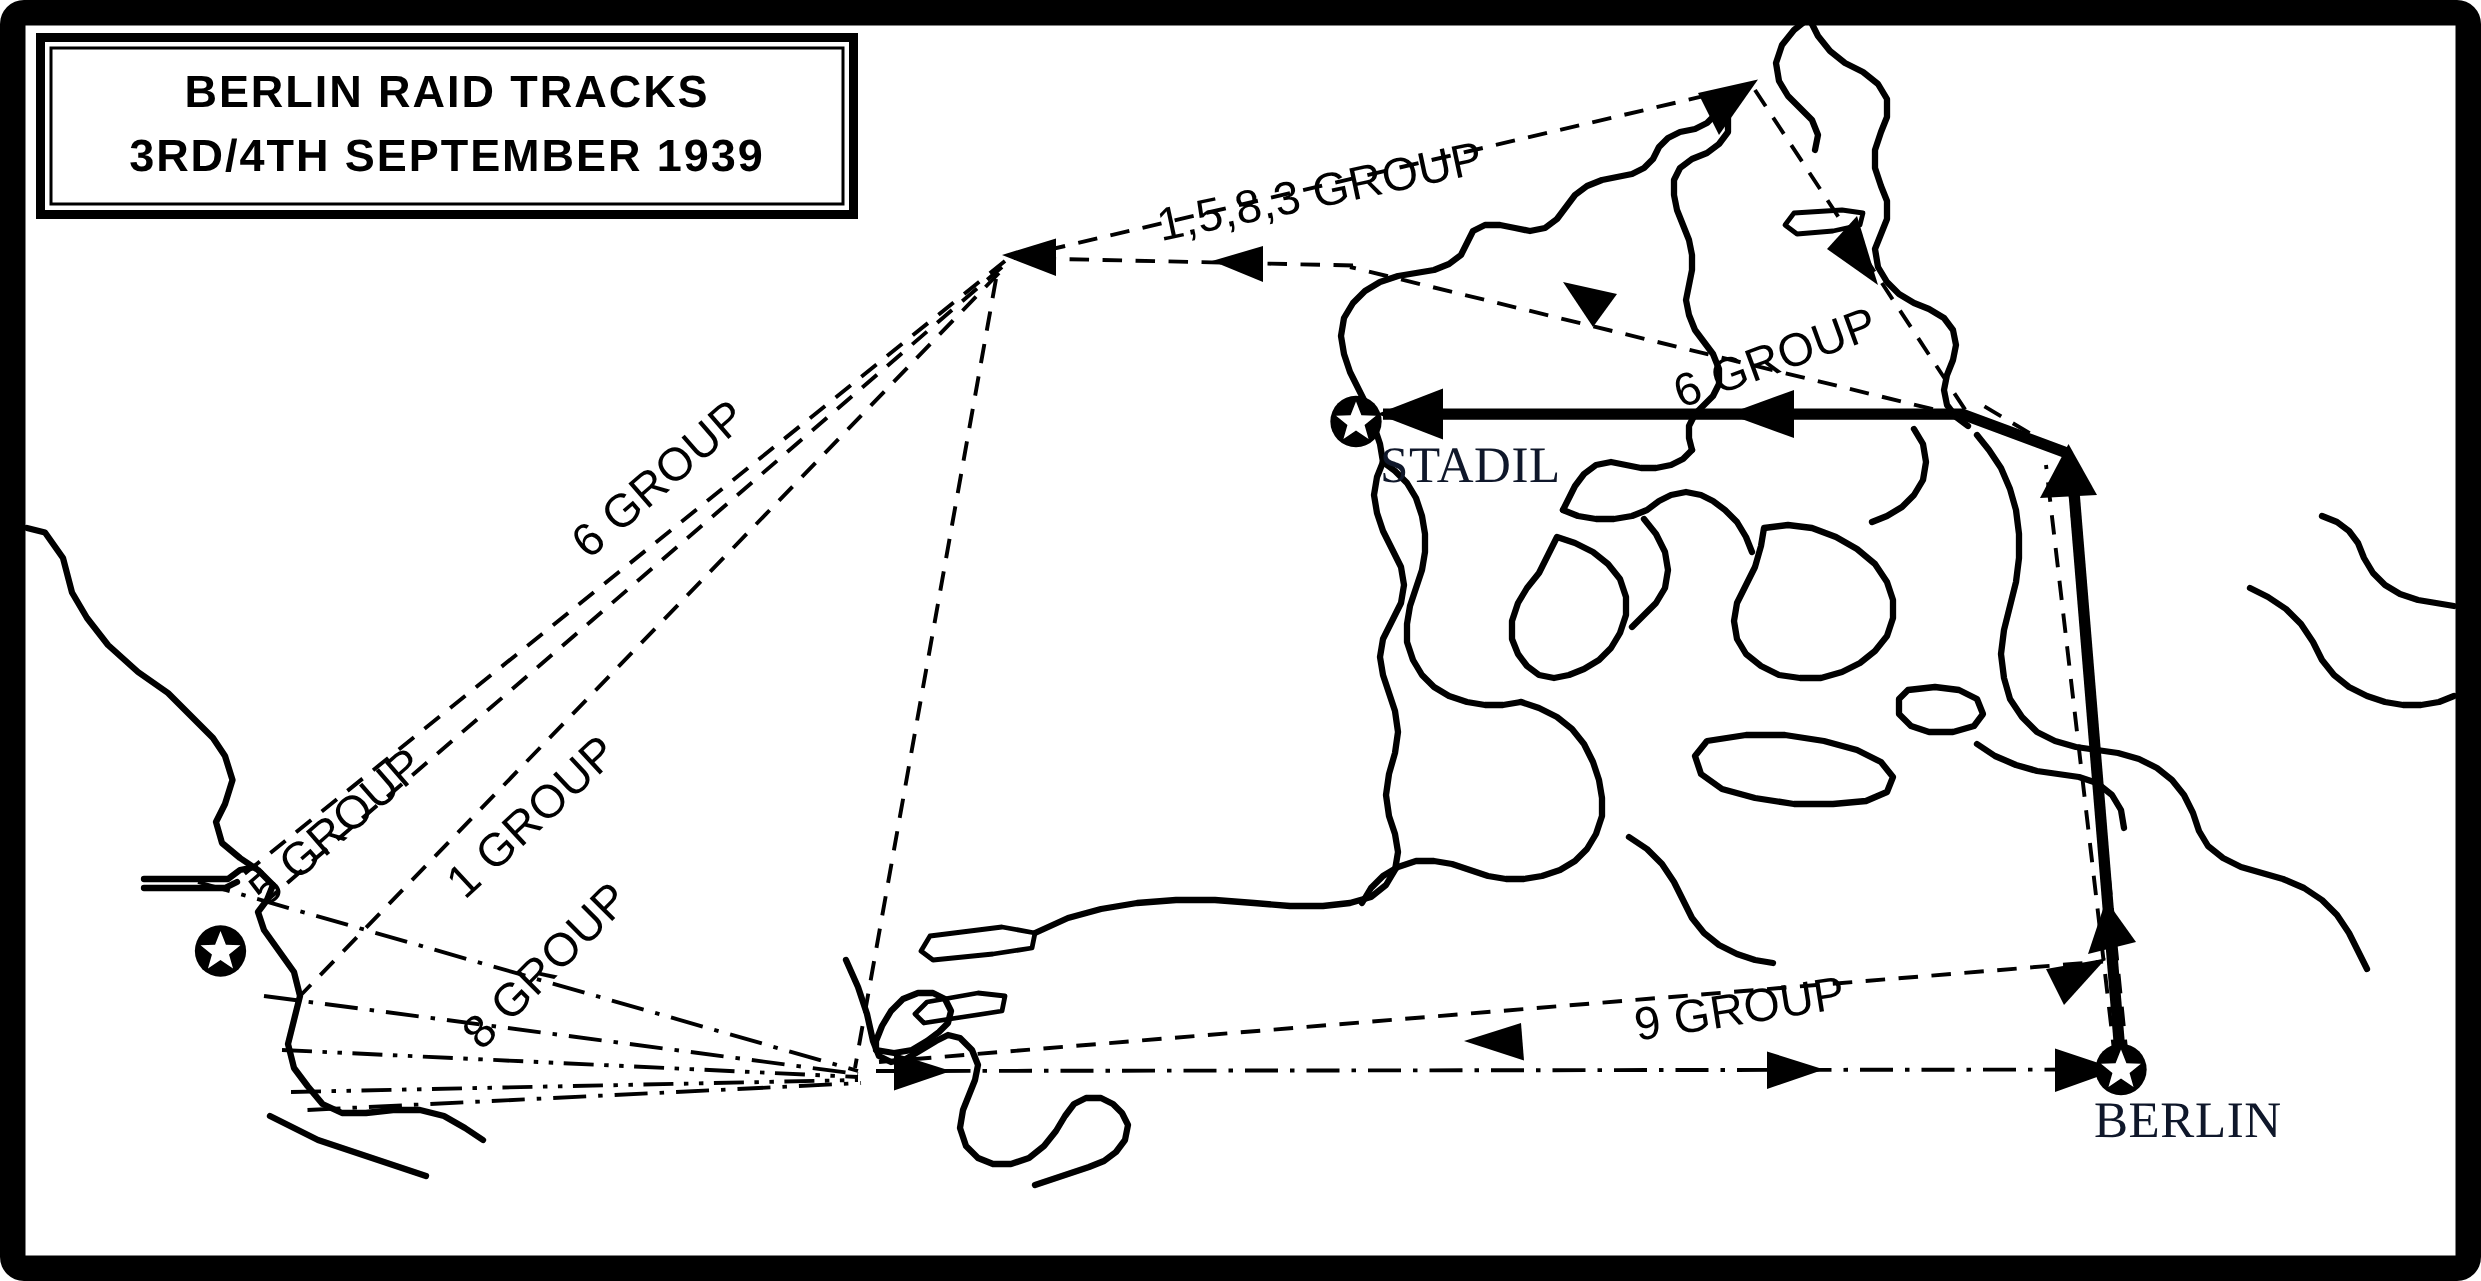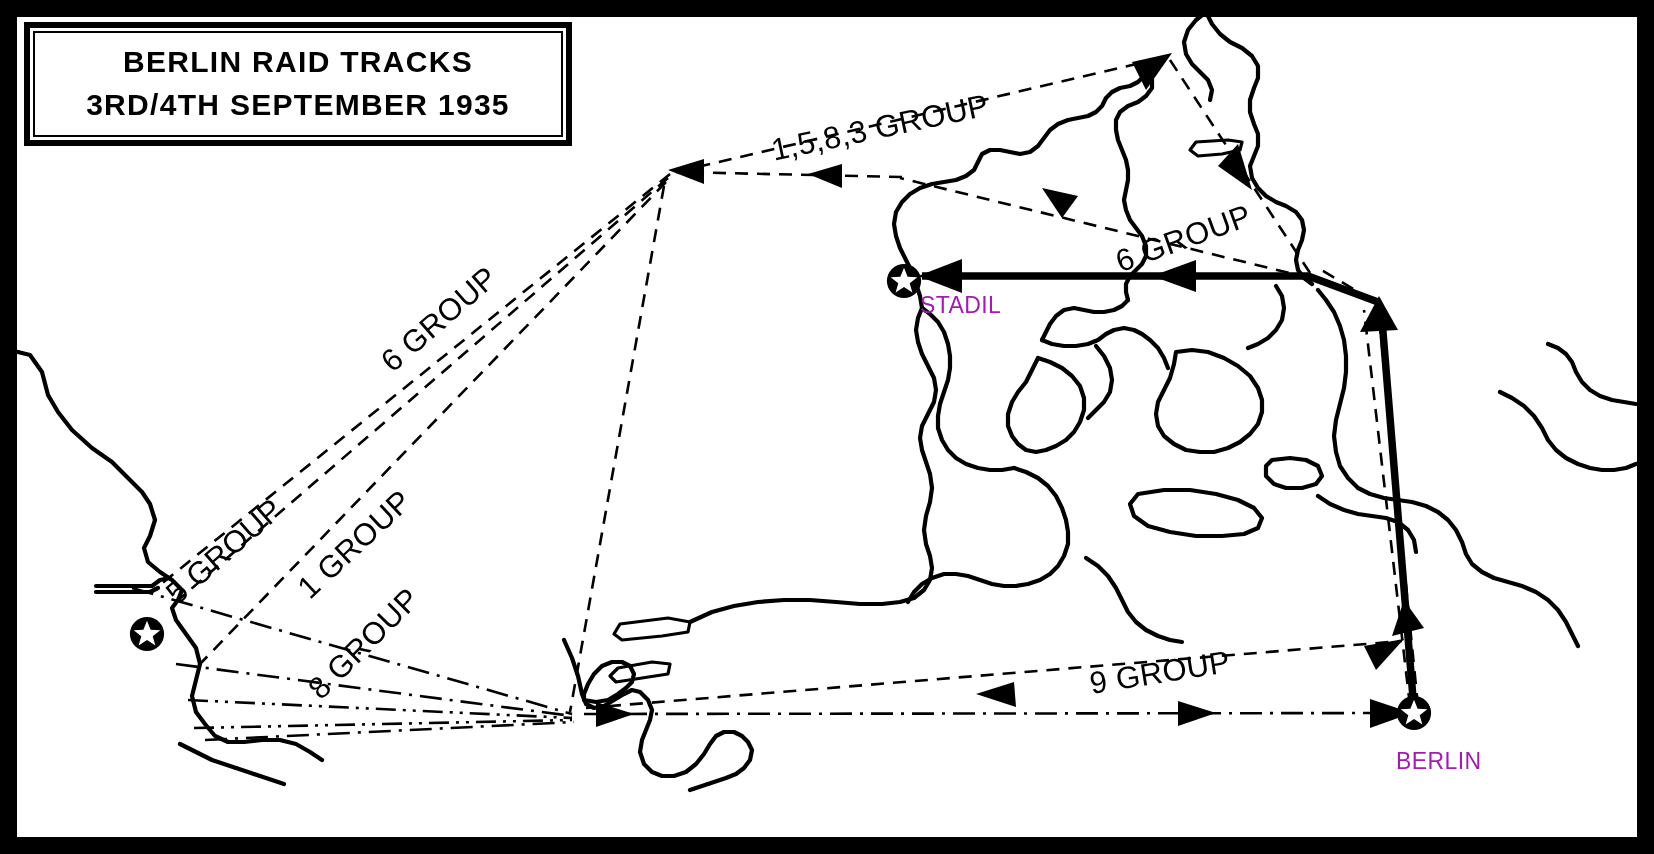--- a/index.html
+++ b/index.html
@@ -9,20 +9,21 @@
   }
   body {
     font-family: "Liberation Sans", sans-serif;
   }
   #map-root {
     position: relative;
     width: 1654px;
     height: 854px;
     background: #ffffff;
     overflow: hidden;
+    border-radius: 16px;
   }
   #map-svg {
     display: block;
     width: 1654px;
     height: 854px;
   }
   .coast {
     fill: none;
     stroke: #000000;
     stroke-width: 4.2;
@@ -105,23 +106,23 @@
     white-space: nowrap;
   }
   .star-marker {
     position: absolute;
     width: 38px;
     height: 38px;
     transform: translate(-50%, -50%);
   }
   .place-label {
     position: absolute;
-    font-family: Liberation Sans, sans-serif;
-    font-size: 23px;
-    color: #a21caf;
+    font-family: Liberation Serif, serif;
+    font-size: 34px;
+    color: #0f172a;
     white-space: nowrap;
     letter-spacing: 0.4px;
   }
   .track-label {
     position: absolute;
     font-family: "Liberation Sans", sans-serif;
     font-size: 31px;
     color: #000000;
     white-space: nowrap;
     transform-origin: left center;
@@ -287,39 +288,39 @@
 
       <path class="track-thick" d="M 1378 302 L 1308 276 L 922 276"></path>
       <polygon class="arrow-head" points="1152,276 1196,260 1196,292"></polygon>
       <polygon class="arrow-head" points="918,276 962,259 962,293"></polygon>
     </g>
   </svg>
 
   <div class="title-box">
     <div class="title-box-inner">
       <div class="title-line">BERLIN RAID TRACKS</div>
-      <div class="title-line">3RD/4TH SEPTEMBER 1935</div>
+      <div class="title-line">3RD/4TH SEPTEMBER 1939</div>
     </div>
   </div>
 
   <svg class="star-marker" style="left:147px; top:634px;" viewBox="0 0 40 40">
     <circle cx="20" cy="20" r="18" fill="#000000"></circle>
     <polygon fill="#ffffff" points="20,6 23.8,15.6 34,16 26,22.4 28.8,32.2 20,26.4 11.2,32.2 14,22.4 6,16 16.2,15.6"></polygon>
   </svg>
   <svg class="star-marker" style="left:904px; top:281px;" viewBox="0 0 40 40">
     <circle cx="20" cy="20" r="18" fill="#000000"></circle>
     <polygon fill="#ffffff" points="20,6 23.8,15.6 34,16 26,22.4 28.8,32.2 20,26.4 11.2,32.2 14,22.4 6,16 16.2,15.6"></polygon>
   </svg>
   <svg class="star-marker" style="left:1414px; top:713px;" viewBox="0 0 40 40">
     <circle cx="20" cy="20" r="18" fill="#000000"></circle>
     <polygon fill="#ffffff" points="20,6 23.8,15.6 34,16 26,22.4 28.8,32.2 20,26.4 11.2,32.2 14,22.4 6,16 16.2,15.6"></polygon>
   </svg>
 
   <div class="place-label" style="left:920px; top:292px;">STADIL</div>
-  <div class="place-label" style="left:1396px; top:748px;">BERLIN</div>
+  <div class="place-label" style="left:1396px; top:729px;">BERLIN</div>
 
   <div class="track-label" style="left:772px; top:133px; transform: rotate(-12deg);">1,5,8,3  GROUP</div>
   <div class="track-label" style="left:1117px; top:245px; transform: rotate(-20deg);">6 GROUP</div>
   <div class="track-label" style="left:386px; top:348px; transform: rotate(-41deg);">6 GROUP</div>
   <div class="track-label" style="left:171px; top:580px; transform: rotate(-41deg);">5 GROUP</div>
   <div class="track-label" style="left:303px; top:575px; transform: rotate(-43deg);">1 GROUP</div>
   <div class="track-label" style="left:314px; top:676px; transform: rotate(-45deg);">8 GROUP</div>
   <div class="track-label" style="left:1090px; top:666px; transform: rotate(-9deg);">9 GROUP</div>
 
 </div>

